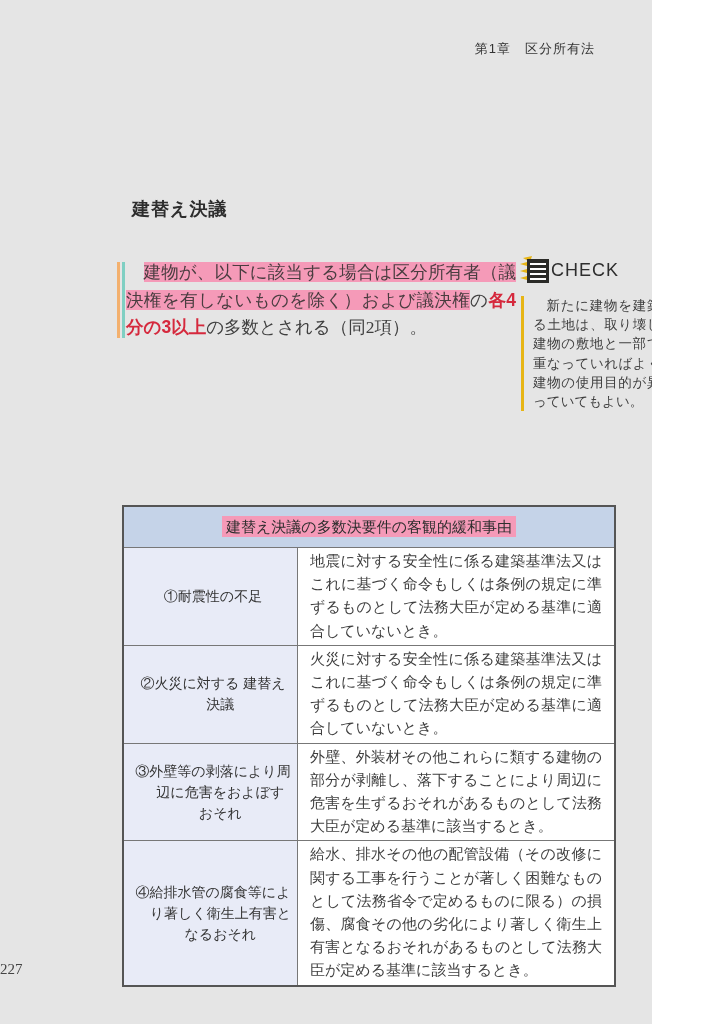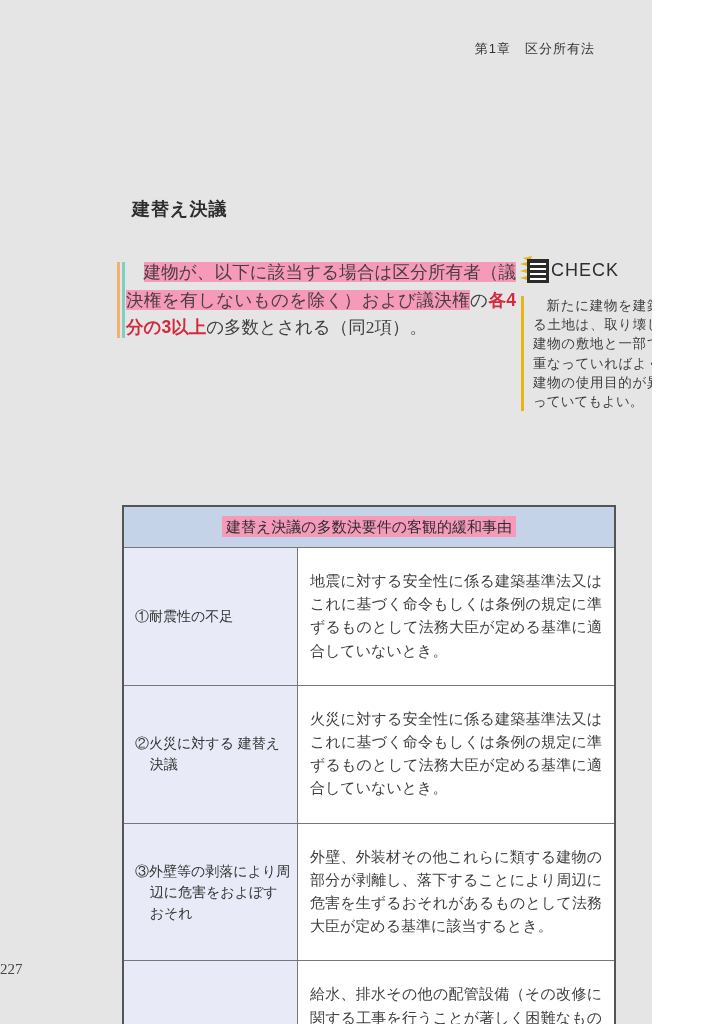--- a/index.html
+++ b/index.html
@@ -87,27 +87,27 @@
   .relief-table .tbl-title-cell{
     height:38px;background:#c5d3e8;text-align:center;
     font-family:"Liberation Sans", sans-serif;
     font-size:15px;font-weight:500;color:#2e2e2e;
   }
   .tbl-title-hl{background:#f59ab8;padding:2px 4px;}
   .relief-table .label-cell{
     width:156px;background:#e8ebf7;
     font-family:"Liberation Sans", sans-serif;
     font-size:14px;font-weight:400;color:#333;
-    vertical-align:middle;padding:8px 6px 8px 11px;text-align:left;
+    vertical-align:middle;padding:8px 6px 8px 11px;text-align:center;
   }
   .relief-table .label-cell span{
     display:block;padding-left:1.05em;text-indent:-1.05em;line-height:21px;
   }
   .relief-table .desc-cell{
-    background:#ffffff;padding:22px 12px;
+    background:#ffffff;padding:2px 12px;
     font-size:15px;line-height:23.2px;color:#3f3f3f;
     text-align:justify;vertical-align:middle;margin-left:43px;
   }
   
   .page-number{
     position:absolute;top:961px;left:0;width:722px;
     text-align:left;font-size:15px;color:#444;
   }
 </style>
 </head>

